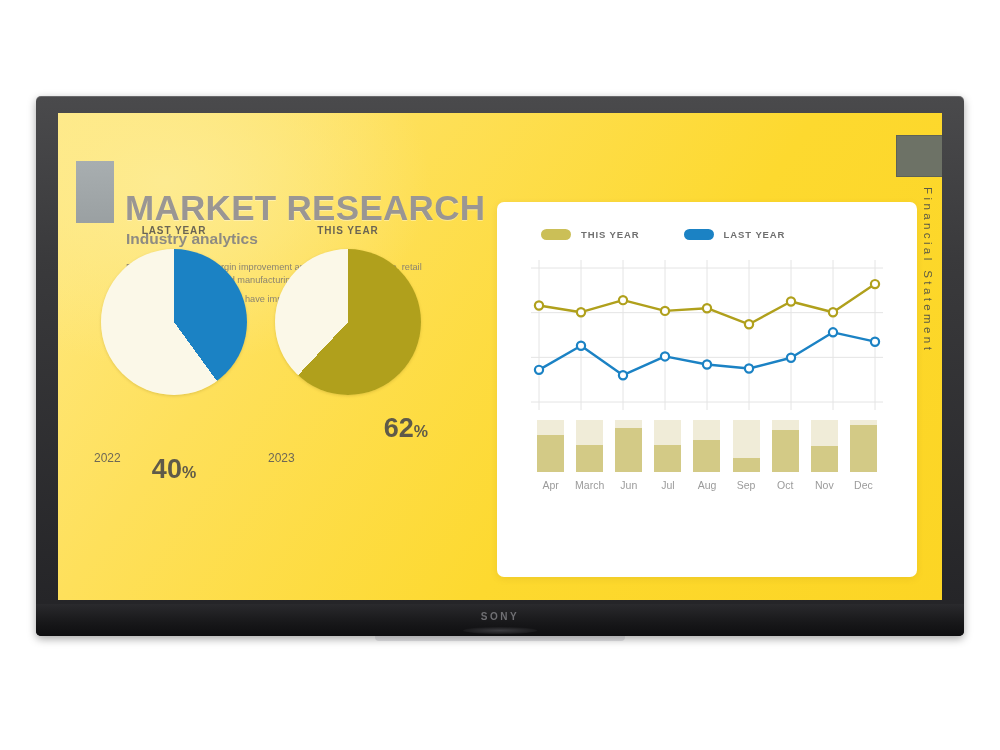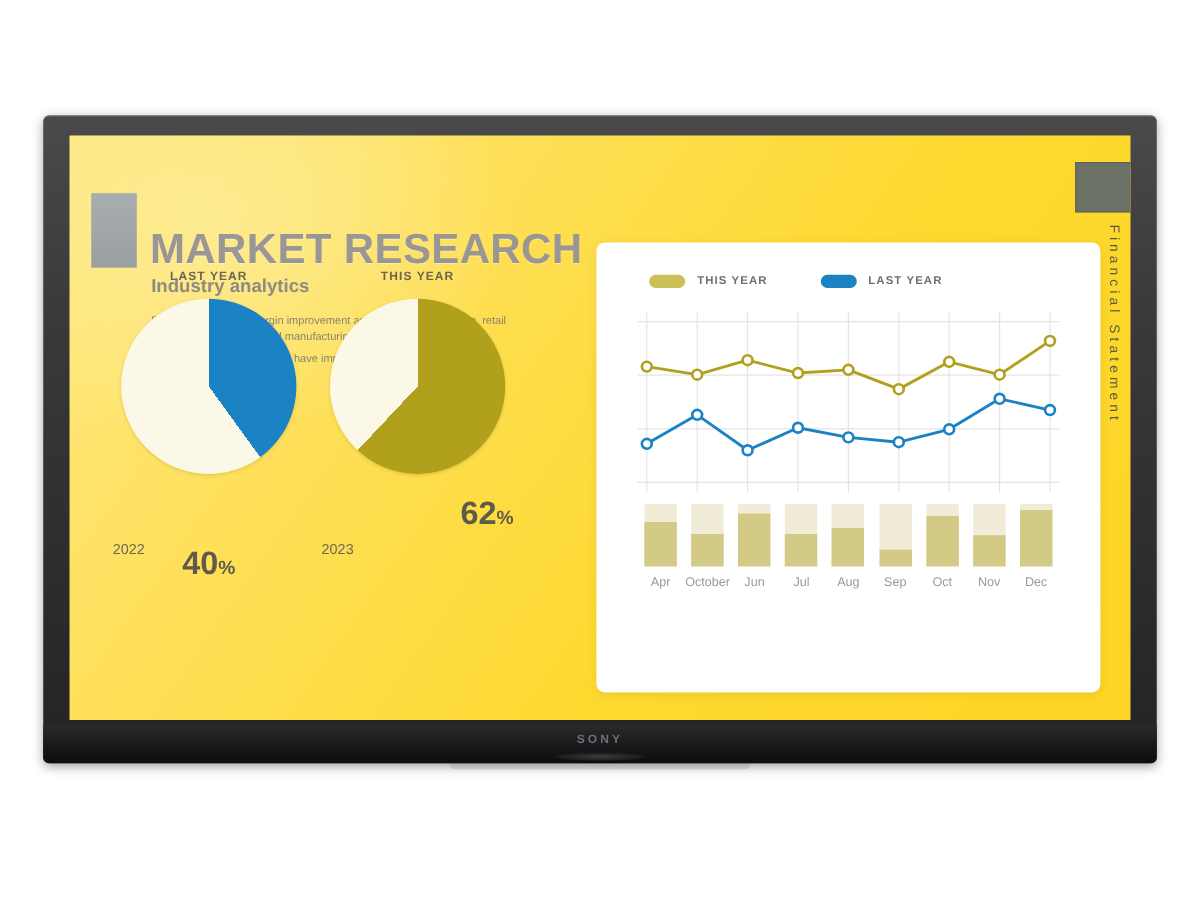--- a/index.html
+++ b/index.html
@@ -261,21 +261,21 @@
                 </div>
               </div>
               <div class="barcell">
                 <div class="bar" style="background: rgb(240, 236, 216);">
                   <div class="fill" style="background: rgb(211, 202, 134); height: 90%;"></div>
                 </div>
               </div>
             </div>
           <div class="months" id="months">
               <div class="mcell">Apr</div>
-              <div class="mcell">October</div>
+              <div class="mcell">March</div>
               <div class="mcell">Jun</div>
               <div class="mcell">Jul</div>
               <div class="mcell">Aug</div>
               <div class="mcell">Sep</div>
               <div class="mcell">Oct</div>
               <div class="mcell">Nov</div>
               <div class="mcell">Dec</div>
             </div>
 
         </div>

